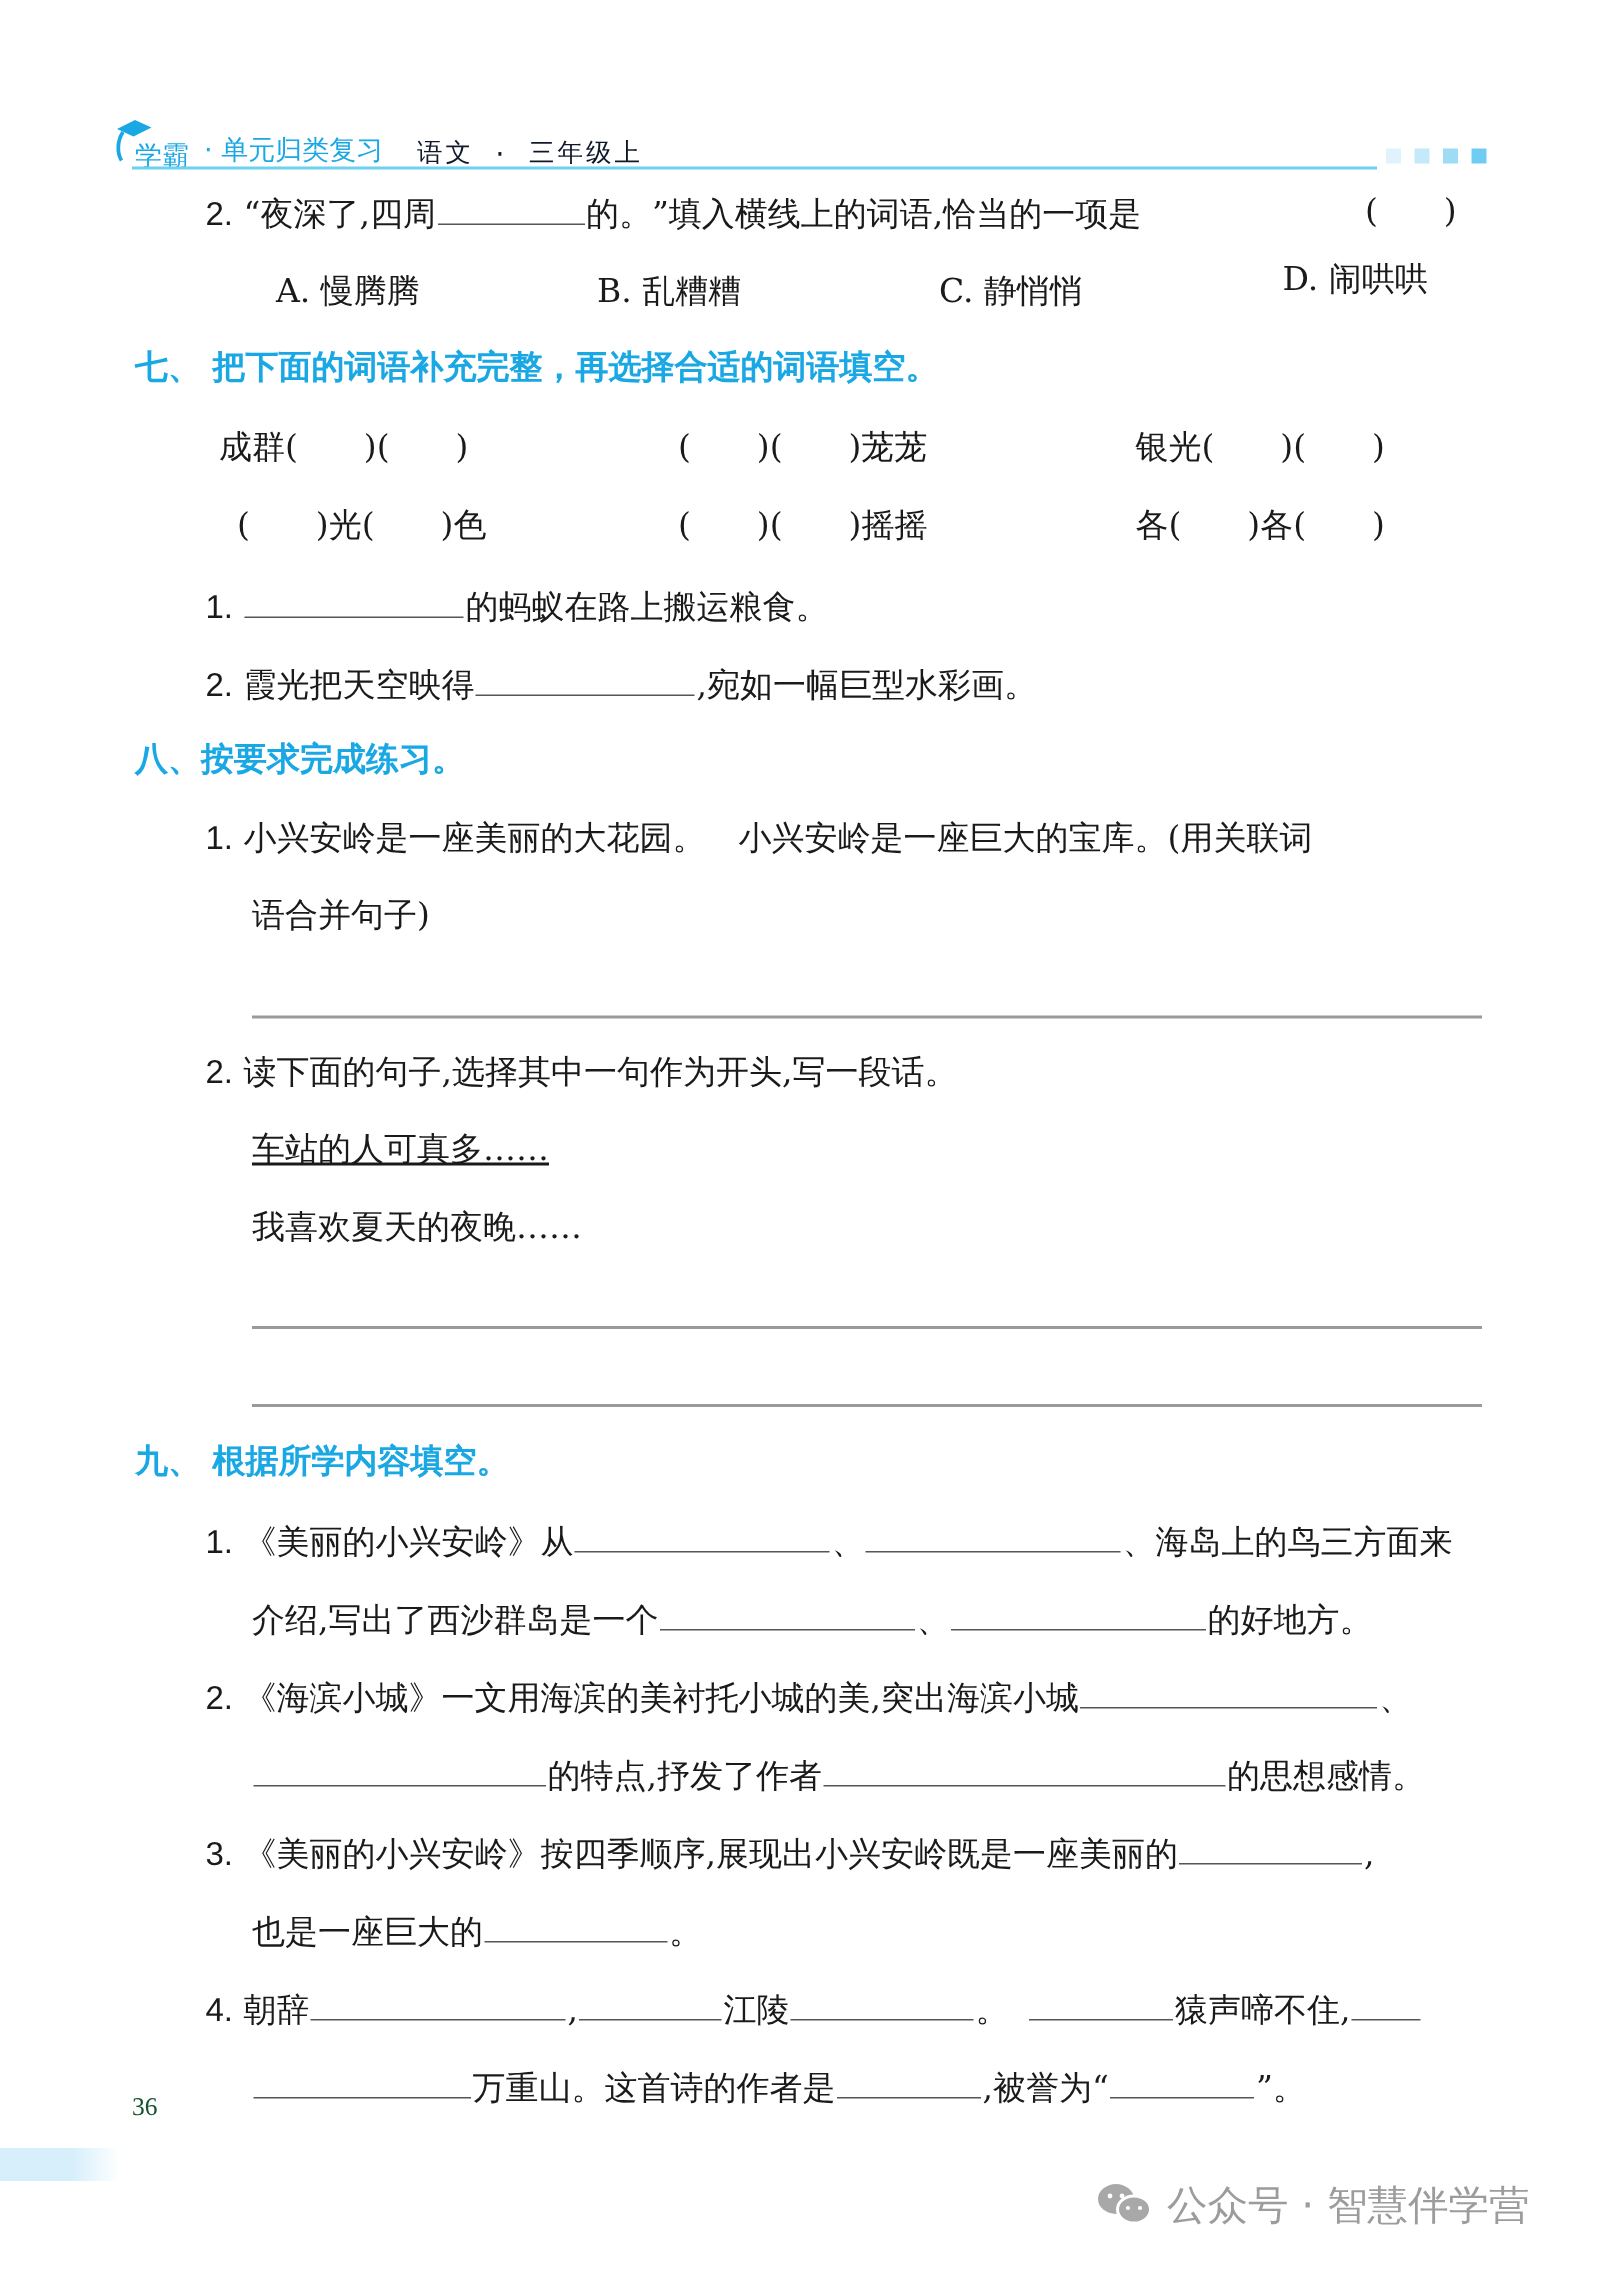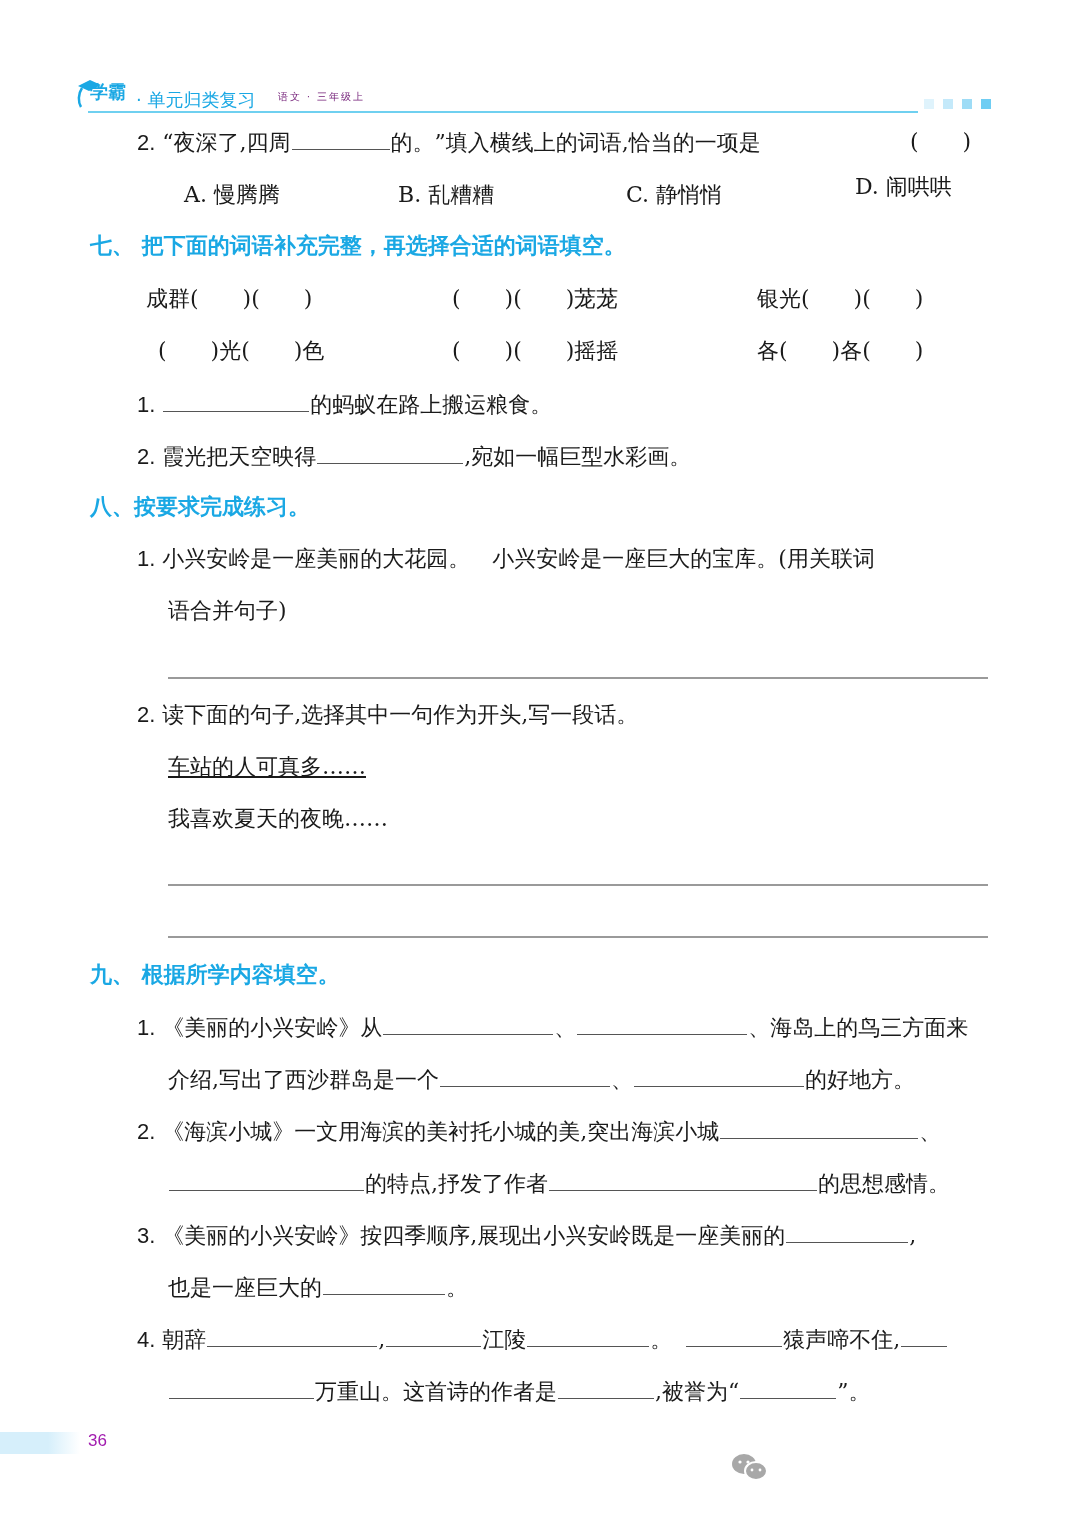--- a/index.html
+++ b/index.html
@@ -7,35 +7,35 @@
          font-family: "DejaVu Serif", "Liberation Serif", serif; color: #1a1a1a; }
   .abs { position: absolute; white-space: nowrap; }
   .line-text { font-size: 22px; line-height: 30px; }
   .num { font-family: "Liberation Sans", "DejaVu Sans", sans-serif; }
   .blank { display: inline-block; border-bottom: 1.5px solid #555; height: 22px; vertical-align: baseline; margin: 0 1px; }
   .section-title { font-family: "DejaVu Sans", "Liberation Sans", sans-serif; color: #1aa8e4; font-size: 22px; font-weight: bold; line-height: 30px; }
   .answer-line { position: absolute; height: 0; border-top: 2px solid #9a9a9a; }
   .header-rule { position: absolute; left: 88px; top: 111px; width: 830px; height: 2px; background: #6fd0f0; }
   .sq { position: absolute; top: 99px; width: 10px; height: 10px; }
   .hdr-logo { font-family: "DejaVu Sans", sans-serif; color: #1aa8e4; font-size: 18px; }
-  .hdr-sub { font-family: Liberation Sans, sans-serif; color: #701a75; font-size: 10px; letter-spacing: 2px; }
+  .hdr-sub { font-family: Liberation Mono, monospace; color: #0f172a; font-size: 17px; letter-spacing: 2px; }
   .footer-bar { position: absolute; left: 0; top: 1432px; width: 80px; height: 22px;
                 background: linear-gradient(to right, #d6effb 0%, #d6effb 60%, #ffffff 100%); }
-  .page-num { position: absolute; left: 88px; top: 1431px; font-family: Liberation Sans, sans-serif; font-size: 17px; color: #a21caf; }
+  .page-num { position: absolute; left: 88px; top: 1395px; font-family: Liberation Serif, serif; font-size: 17px; color: #14532d; }
   .watermark { position: absolute; left: 730px; top: 1452px; font-family: "DejaVu Sans", sans-serif; font-size: 27px; color: #9c9c9c; display: flex; align-items: center; gap: 8px; }
 </style>
 </head>
 <body>
 
 <div>
   <svg class="abs" style="left:74px;top:78px;" width="28" height="30" viewBox="0 0 28 30">
     <polygon points="4,8 16,2 27,7 15,13" fill="#1aa8e4"></polygon>
     <path d="M8,10 C4,16 4,24 7,29" stroke="#1aa8e4" stroke-width="2.5" fill="none"></path>
   </svg>
-  <span class="abs hdr-logo" style="left:90px;top:80px;font-weight:bold;">学霸</span>
+  <span class="abs hdr-logo" style="left:90px;top:92px;">学霸</span>
   <span class="abs hdr-logo" style="left:136px;top:88px;">· 单元归类复习</span>
   <span class="abs hdr-sub" style="left:278px;top:90px;">语文 · 三年级上</span>
   <div class="header-rule"></div>
   <div class="sq" style="left:924px;background:#dff3fc;"></div>
   <div class="sq" style="left:943px;background:#c4e9fa;"></div>
   <div class="sq" style="left:962px;background:#9edcf6;"></div>
   <div class="sq" style="left:981px;background:#6fcdf3;"></div>
 </div>
 
 <div>
@@ -136,13 +136,14 @@
 <span class="page-num">36</span>
 <div class="watermark">
   <svg width="40" height="32" viewBox="0 0 40 32">
     <ellipse cx="14" cy="12" rx="12" ry="10" fill="#a8a8a8"></ellipse>
     <ellipse cx="26" cy="19" rx="11" ry="9" fill="#a8a8a8" stroke="#fff" stroke-width="2"></ellipse>
     <circle cx="10" cy="10" r="1.6" fill="#fff"></circle>
       <circle cx="18" cy="10" r="1.6" fill="#fff"></circle>
     <circle cx="22" cy="18" r="1.4" fill="#fff"></circle>
       <circle cx="30" cy="18" r="1.4" fill="#fff"></circle>
   </svg>
+  <span>公众号 · 智慧伴学营</span>
 </div>
 
 </body></html>

